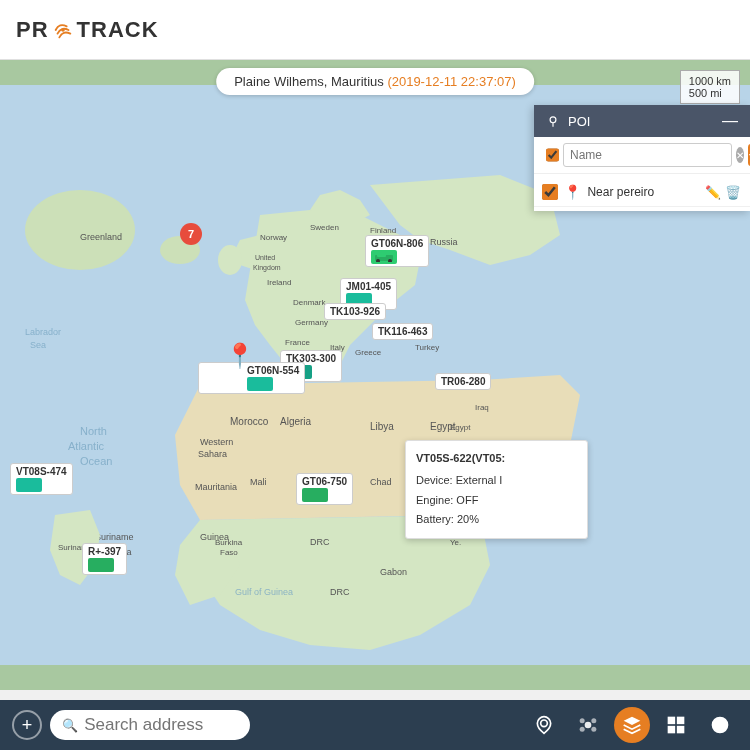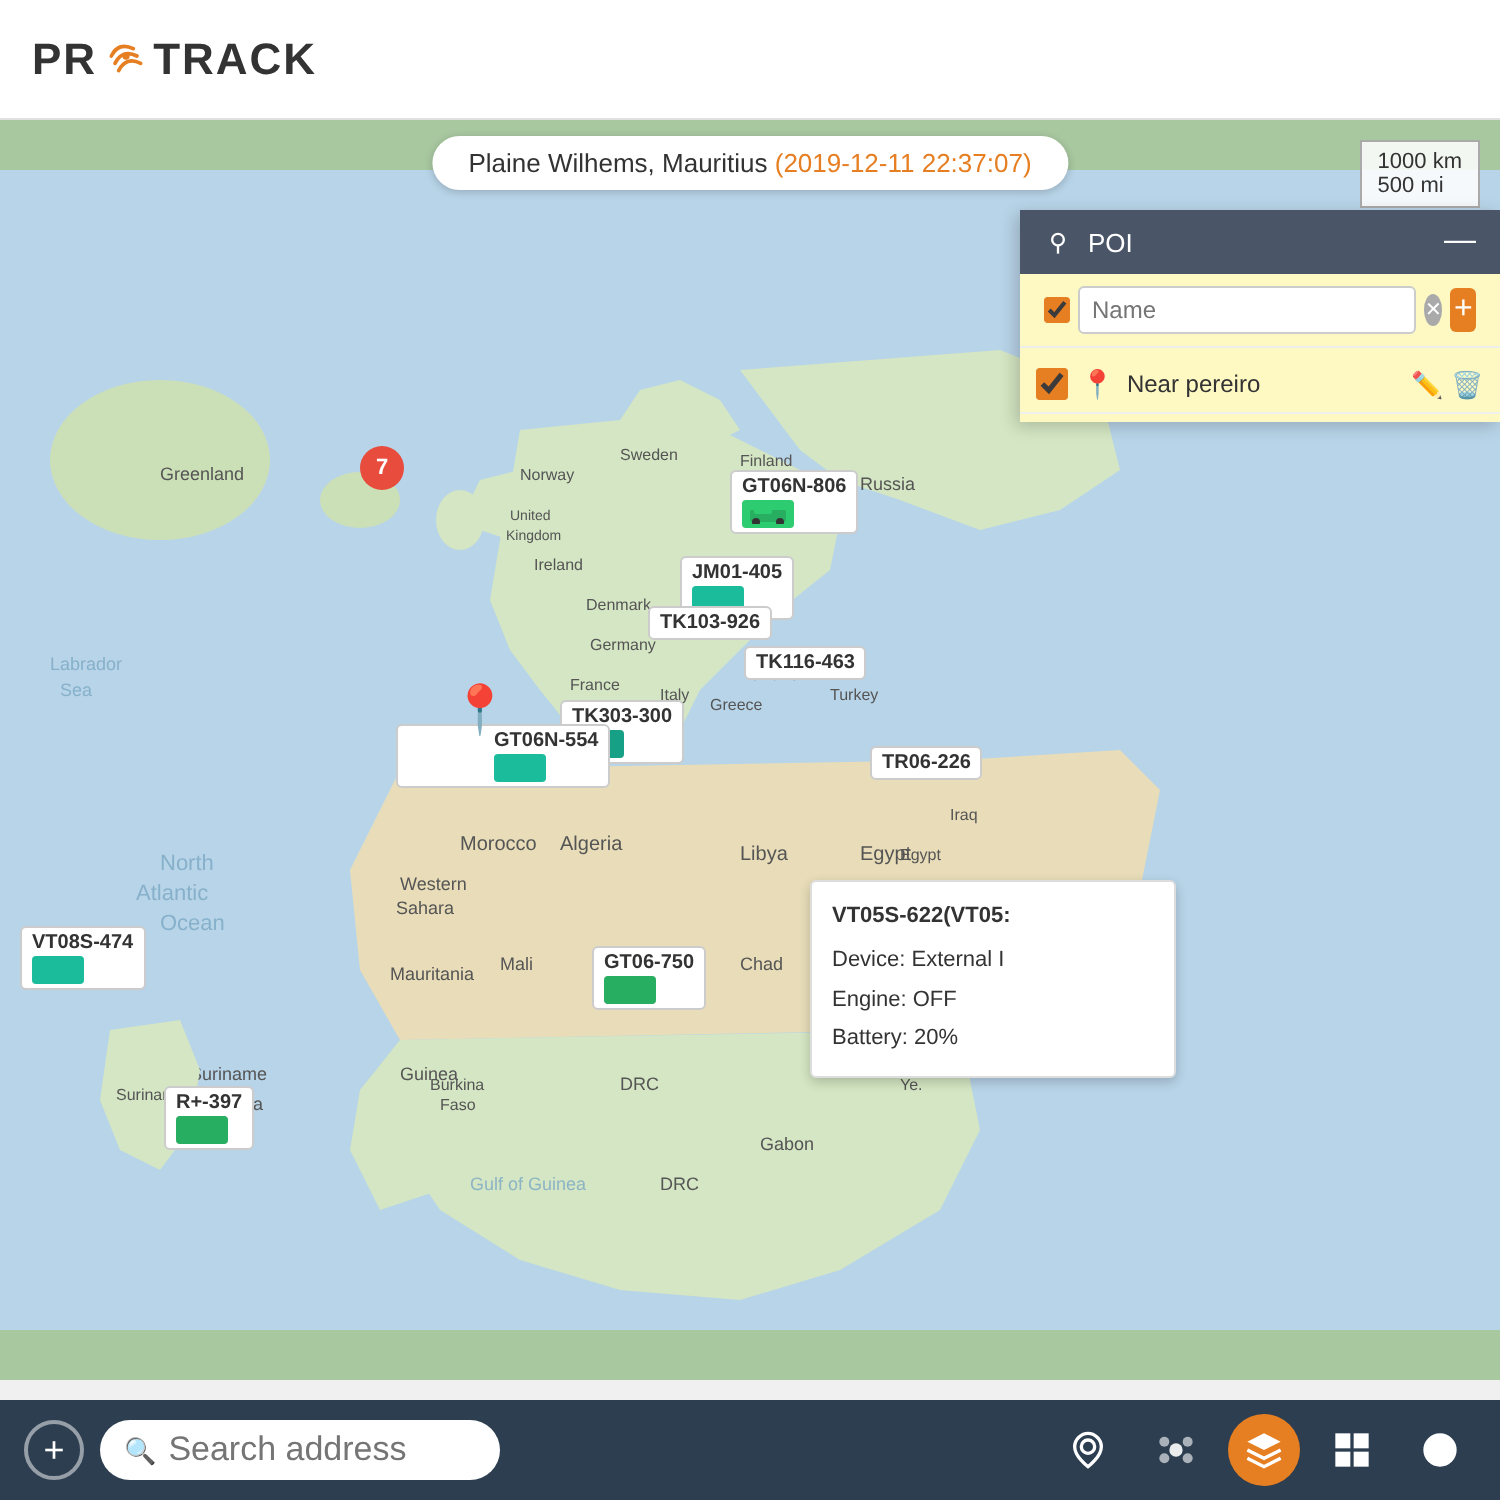--- a/index.html
+++ b/index.html
@@ -107,22 +107,22 @@
       font-size: 24px;
       color: #e74c3c;
       transform: translate(-50%, -100%);
     }
 
     
     #poi-panel {
       position: absolute;
       top: 45px;
       right: 0;
-      width: 240px;
-      background: #fef9c3;
+      width: 216px;
+      background: #ffffff;
       z-index: 30;
       box-shadow: -2px 2px 8px rgba(0,0,0,0.2);
     }
     #poi-header {
       background: #4a5568;
       color: white;
       padding: 8px 12px;
       display: flex;
       align-items: center;
       justify-content: space-between;
@@ -284,21 +284,21 @@
     }
     .bottom-icon-btn svg {
       width: 20px; height: 20px;
       fill: white;
     }
   </style>
 </head>
 <body>
 
 <div id="header">
-  <div style="display:flex;gap:2px;">
+  <div style="display:flex;align-items:center;gap:2px;">
     <span style="font-size:22px;font-weight:bold;color:#333;letter-spacing:1px;">PR</span>
 
     <svg width="22" height="22" viewBox="0 0 24 24" style="margin:0 1px;">
       <circle cx="12" cy="12" r="2" fill="#e67e22"></circle>
       <path d="M4 12 Q8 4 16 8" stroke="#e67e22" stroke-width="2" fill="none" stroke-linecap="round"></path>
       <path d="M6 16 Q10 8 18 12" stroke="#e67e22" stroke-width="2" fill="none" stroke-linecap="round"></path>
       <path d="M8 20 Q12 12 20 16" stroke="#e67e22" stroke-width="2" fill="none" stroke-linecap="round"></path>
     </svg>
     <span style="font-size:22px;font-weight:bold;color:#333;letter-spacing:1px;">TRACK</span>
   </div>
@@ -431,21 +431,21 @@
     <span>TK303-300</span>
     <div style="width:26px;height:14px;background:#16a085;border-radius:2px;margin-top:1px;"></div>
   </div>
 
   <div class="vehicle-label" style="left:198px;top:302px;padding-left:48px;">
     <span>GT06N-554</span>
     <div style="width:26px;height:14px;background:#1abc9c;border-radius:2px;margin-top:1px;"></div>
   </div>
 
   <div class="vehicle-label" style="left:435px;top:313px;">
-    <span>TR06-226</span>
+    <span>TR06-280</span>
   </div>
 
   <div class="vehicle-label" style="left:296px;top:413px;">
     <span>GT06-750</span>
     <div style="width:26px;height:14px;background:#27ae60;border-radius:2px;margin-top:1px;"></div>
   </div>
 
   <div class="vehicle-label" style="left:10px;top:403px;">
     <span>VT08S-474</span>
     <div style="width:26px;height:14px;background:#1abc9c;border-radius:2px;margin-top:1px;"></div>

